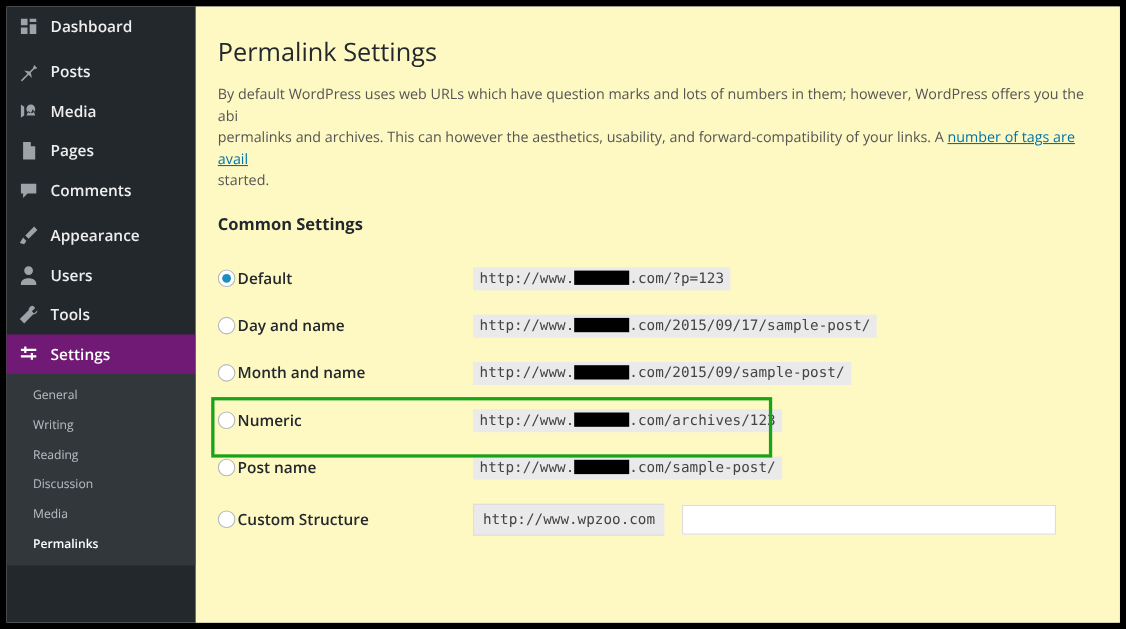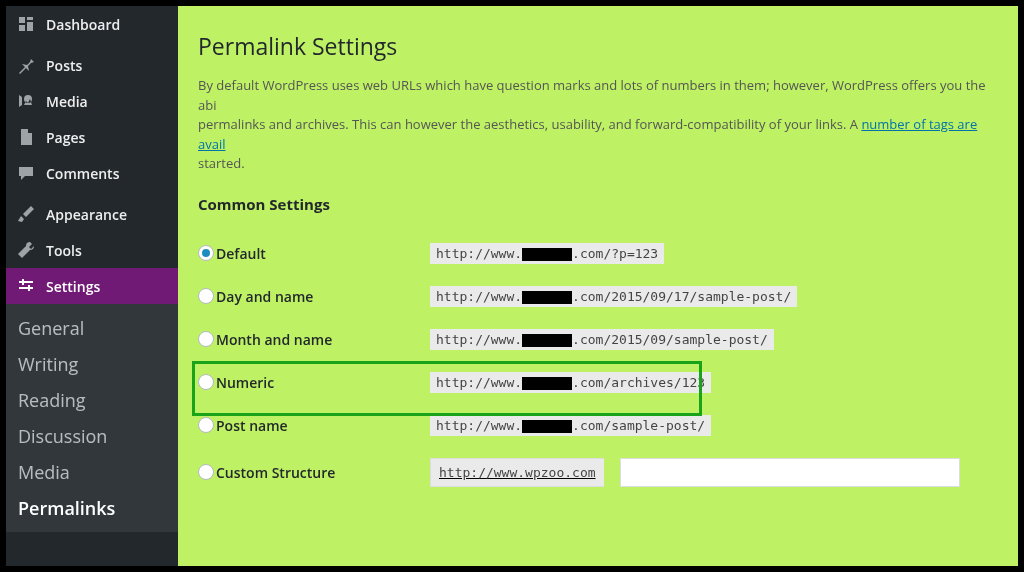--- a/index.html
+++ b/index.html
@@ -61,34 +61,34 @@
       fill: rgba(240,245,250,0.6);
       color: rgba(240,245,250,0.6);
       flex-shrink: 0;
     }
     .menu-item.current .icon { fill: #fff; color: #fff; }
     .submenu {
       background: #32373c;
       padding: 6px 0;
     }
     .submenu-item {
-      padding: 6px 12px;
-      font-size: 18px;
+      padding: 6px 24px;
+      font-size: 11px;
       color: rgba(240,245,250,0.7);
       cursor: pointer;
     }
     .submenu-item.current {
       color: #fff;
       font-weight: 600;
     }
     .sep { height: 5px; background: transparent; }
 
     .content {
       flex: 1;
-      background: #bef264;
+      background: #fef9c3;
       padding: 10px 20px 20px 20px;
       overflow: hidden;
       position: relative;
     }
     h1.title {
       font-size: 23px;
       font-weight: 400;
       color: #23282d;
       margin: 14px 0 14px 0;
     }
@@ -159,22 +159,22 @@
       vertical-align: middle;
       margin: 0 0px;
     }
     .highlight-box {
       border: 3px solid #19a319;
       position: absolute;
       pointer-events: none;
     }
     .custom-input-wrap {
       display: flex;
+      align-items: center;
       gap: 16px;
-      text-decoration: underline;
     }
     .custom-prefix {
       background: #eaeaea;
       font-family: Menlo, Consolas, monospace;
       font-size: 13px;
       color: #444;
       padding: 6px 8px;
       border: 1px solid #ddd;
       border-right: none;
     }
@@ -237,20 +237,28 @@
       <span class="icon">
         <svg viewBox="0 0 20 20" width="20" height="20">
             <path d="M15 2l3 3-8 8-3-3 8-8zM5 12l3 3-2 3-4-1 3-5z"></path>
           </svg>
       </span>
       <span>Appearance</span>
     </div>
     <div class="menu-item top">
       <span class="icon">
         <svg viewBox="0 0 20 20" width="20" height="20">
+            <path d="M10 10a4 4 0 100-8 4 4 0 000 8zm-7 8c0-3 3-5 7-5s7 2 7 5v1H3v-1z"></path>
+          </svg>
+      </span>
+      <span>Users</span>
+    </div>
+    <div class="menu-item top">
+      <span class="icon">
+        <svg viewBox="0 0 20 20" width="20" height="20">
             <path d="M14 2a4 4 0 00-4 4l-8 8 4 4 8-8a4 4 0 004-4l-3 3-2-2 3-3-2-2z"></path>
           </svg>
       </span>
       <span>Tools</span>
     </div>
     <div class="menu-item top current">
       <span class="icon">
         <svg viewBox="0 0 20 20" width="20" height="20">
             <path d="M3 5h3V3h2v2h9v2H8v2H6V7H3V5zm0 6h9v-2h2v2h3v2h-3v2h-2v-2H3v-2z"></path>
           </svg>

